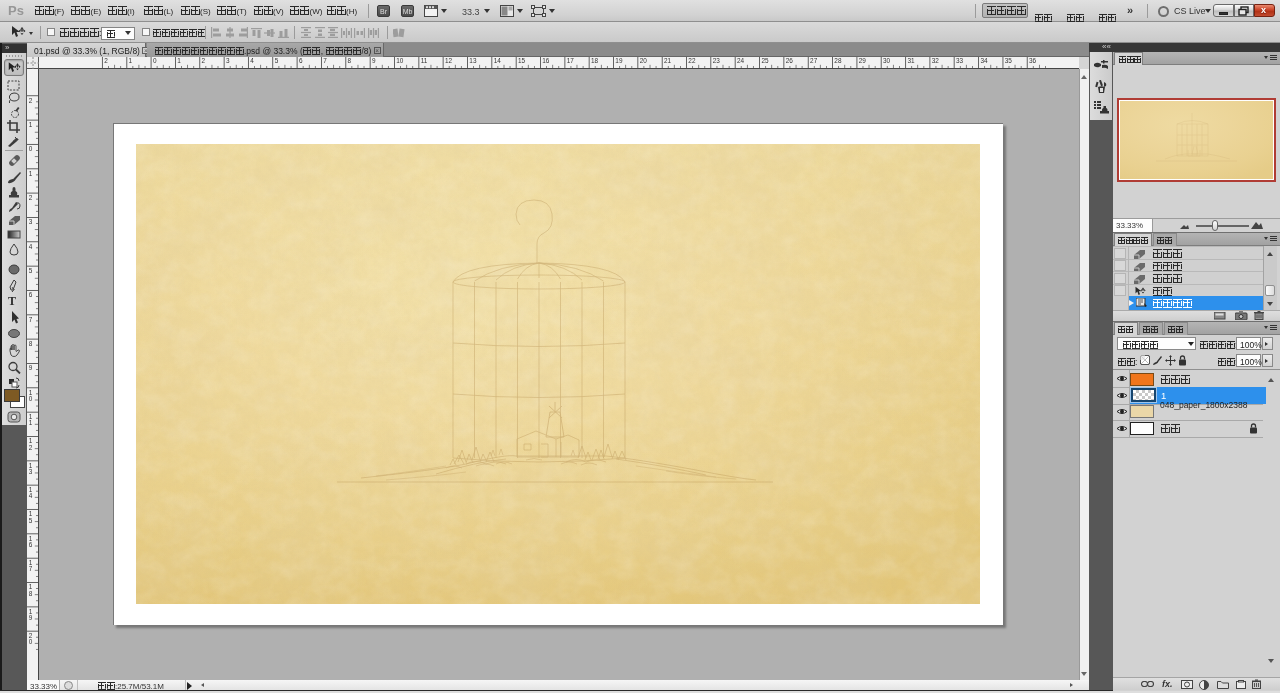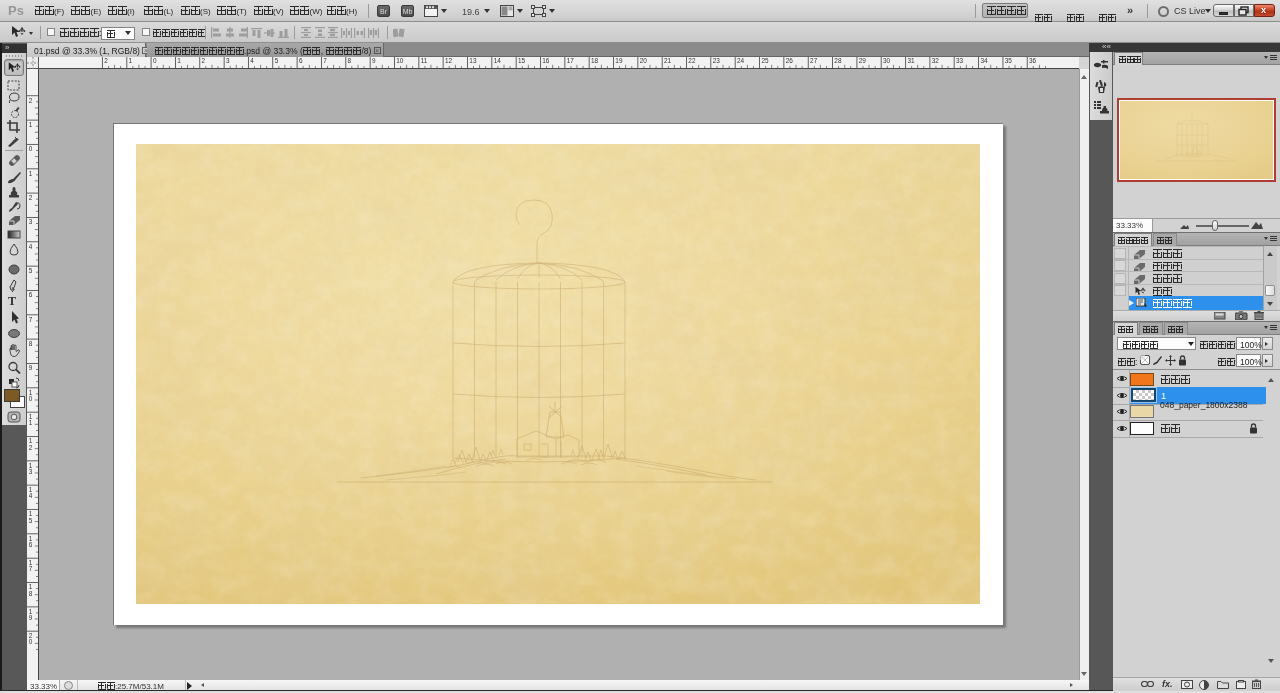--- a/index.html
+++ b/index.html
@@ -36,21 +36,21 @@
 <div class="ab" style="left:377px;top:5px;width:13px;height:12px;background:linear-gradient(#6a6a6a,#4a4a4a);border:1px solid #3a3a3a;border-radius:2px;color:#ddd;font-size:7px;text-align:center;line-height:11px">Br</div>
 <div class="ab" style="left:401px;top:5px;width:13px;height:12px;background:linear-gradient(#6a6a6a,#4a4a4a);border:1px solid #3a3a3a;border-radius:2px;color:#ddd;font-size:7px;text-align:center;line-height:11px">Mb</div>
 <svg class="ab" style="left:424px;top:5px" width="14" height="12" viewBox="0 0 14 12">
 <rect x="0.5" y="0.5" width="13" height="11" fill="#f2f2f2" stroke="#444"></rect>
       <rect x="0.5" y="0.5" width="13" height="3.5" fill="#555"></rect>
 <rect x="2" y="1.2" width="2" height="2" fill="#ddd"></rect>
       <rect x="5" y="1.2" width="2" height="2" fill="#ddd"></rect>
       <rect x="8" y="1.2" width="2" height="2" fill="#ddd"></rect>
     </svg>
 <div class="ab arr" style="left:441px;top:9px;width:0;height:0;border:3px solid transparent;border-top:4px solid #333"></div>
-<div class="tx" style="left:462px;top:7px;font-size:9px;color:#444">19.6</div>
+<div class="tx" style="left:462px;top:7px;font-size:9px;color:#444">33.3</div>
 <div class="ab" style="left:484px;top:9px;width:0;height:0;border:3px solid transparent;border-top:4px solid #333"></div>
 <svg class="ab" style="left:500px;top:5px" width="14" height="12" viewBox="0 0 14 12">
 <rect x="0.5" y="0.5" width="13" height="11" fill="#e8e8e8" stroke="#444"></rect>
       <rect x="1.5" y="1.5" width="6" height="9" fill="#888"></rect>
       <rect x="8.5" y="1.5" width="4" height="4" fill="#aaa"></rect>
     </svg>
 <div class="ab" style="left:517px;top:9px;width:0;height:0;border:3px solid transparent;border-top:4px solid #333"></div>
 <svg class="ab" style="left:531px;top:5px" width="15" height="12" viewBox="0 0 15 12">
 <rect x="2.5" y="2.5" width="10" height="7" fill="none" stroke="#444"></rect>
       <rect x="0.5" y="0.5" width="3" height="3" fill="#e8e8e8" stroke="#444"></rect>

